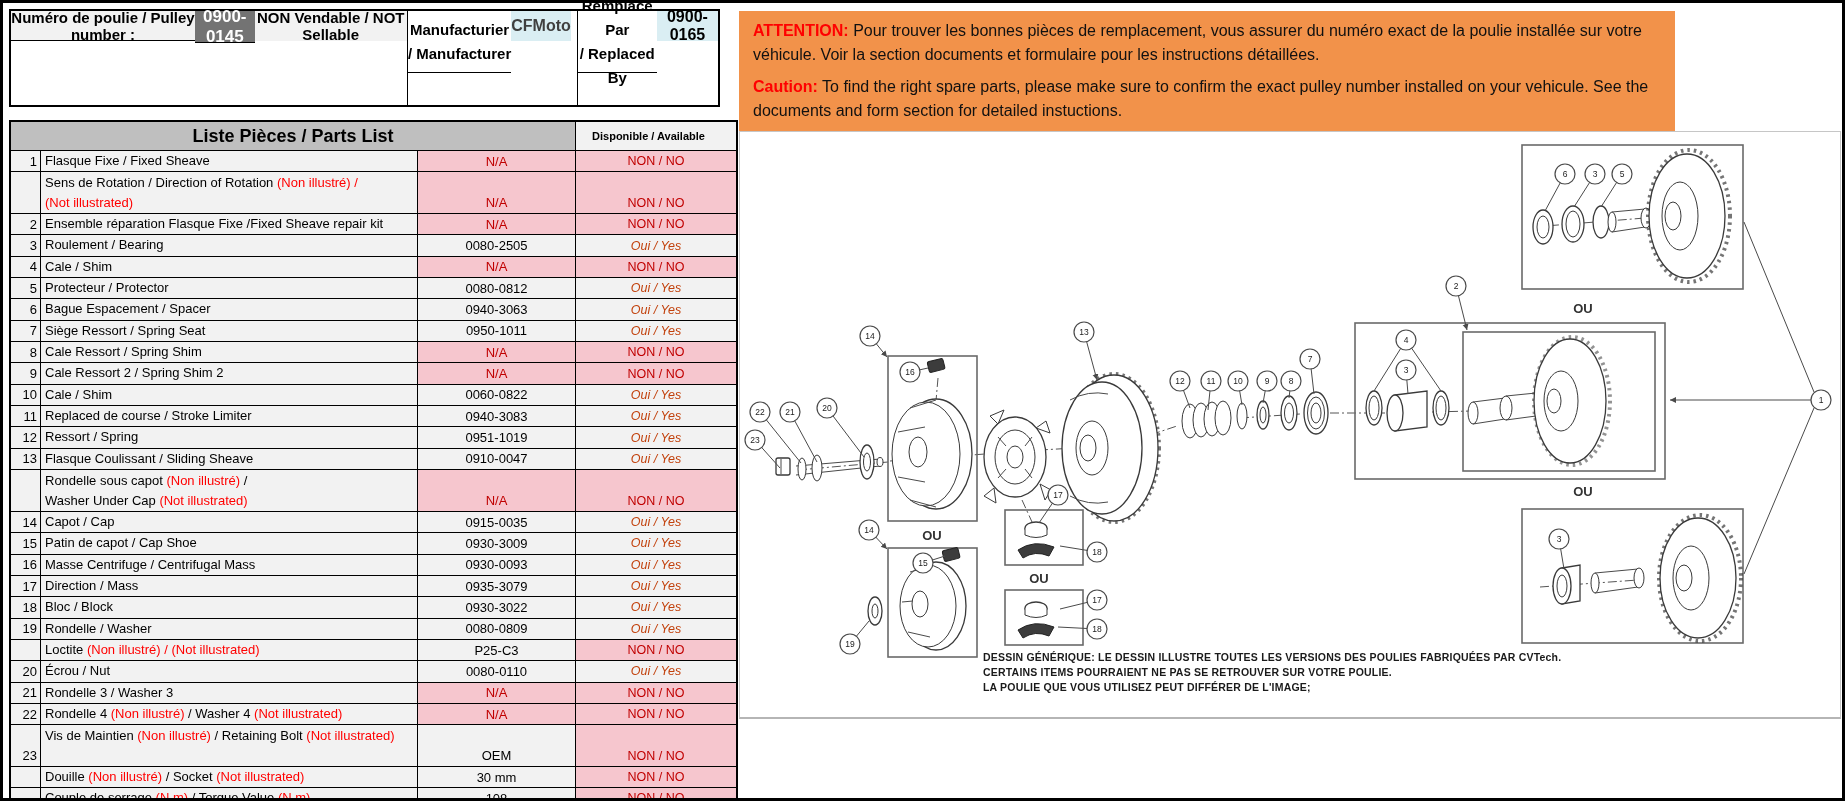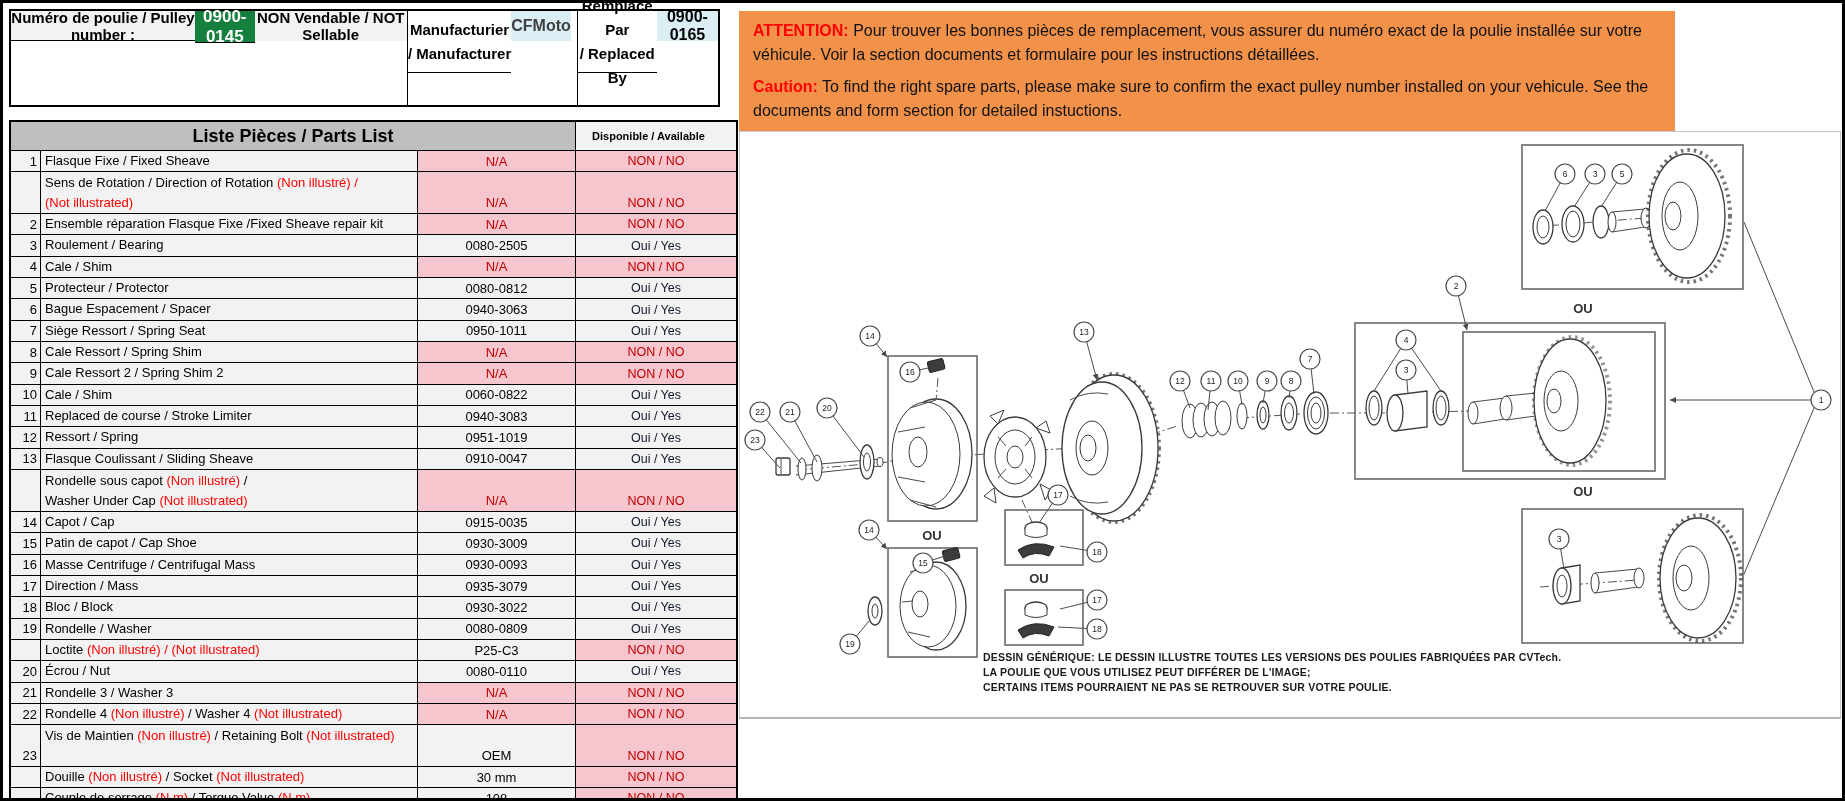--- a/index.html
+++ b/index.html
@@ -6,21 +6,21 @@
   #page{position:relative;width:1845px;height:801px;background:#fff;border:3px solid #000;box-sizing:border-box;overflow:hidden;}
 
   
   #hdr{position:absolute;left:6px;top:6px;width:707px;height:94px;border:2px solid #000;box-sizing:content-box;background:#fff;display:flex;}
   .hcol{display:flex;flex-direction:row;box-sizing:border-box;}
   #hcol1{width:407px;border-right:1px solid #000;}
   #hcol2{width:174px;border-right:1px solid #000;}
   #hcol3{width:144px;}
   .hcell{display:flex;align-items:center;justify-content:center;box-sizing:border-box;text-align:center;}
   .h-label{height:30px;background:#F2F2F2;font-weight:bold;font-size:15px;border-bottom:1px solid #000;}
-  .h-number{height:32px;background:#15803d;color:#fff;font-weight:bold;font-size:17px;border-bottom:1px solid #000;}
+  .h-number{height:32px;background:#737373;color:#fff;font-weight:bold;font-size:17px;border-bottom:1px solid #000;}
   .h-sell{height:30px;background:#F2F2F2;font-weight:bold;font-size:15px;}
   .h-2line{height:62px;background:#fff;font-weight:bold;font-size:15px;border-bottom:1px solid #000;flex-direction:column;line-height:1.6;}
   .h-val{height:30px;background:#DAEEF3;font-weight:bold;font-size:16px;}
   #mfg-value{color:#3F3F3F;}
 
   
   #attn{position:absolute;left:736px;top:8px;width:936px;height:120px;background:#F2924A;box-sizing:border-box;padding:8px 14px;font-size:16px;line-height:1.5;color:#111;}
   #attn p{margin:0 0 8px 0;}
   .attn-label{color:#FF0000;font-weight:bold;}
 
@@ -33,21 +33,21 @@
   .prow:last-child{border-bottom:none;}
   .prow.tall{height:40.7px;}
   .pcell{box-sizing:border-box;border-right:1px solid #000;display:flex;align-items:center;overflow:hidden;background:#F2F2F2;}
   .num{width:30px;justify-content:flex-end;padding-right:3px;font-size:13px;}
   .pname{width:377px;padding-left:4px;font-size:13px;line-height:19.5px;display:block;white-space:nowrap;}
   .tall .pname{white-space:normal;padding-top:1px;}
   .ppart{width:158px;justify-content:center;font-size:13px;}
   .pavail{width:160px;justify-content:center;font-size:12.5px;border-right:none;}
   .pcell.na{background:#F6C6CE;color:#C00000;}
   .pavail.no{background:#F6C6CE;color:#C00000;}
-  .pavail.yes{background:#F2F2F2;color:#0f172a;}
+  .pavail.yes{background:#F2F2F2;color:#c2410c;font-style:italic;}
   .tall .num,.tall .ppart,.tall .pavail{align-items:flex-end;padding-bottom:3px;}
   .red{color:#FF0000;}
 
   
   #diagram-panel{position:absolute;left:736px;top:128px;width:1102px;height:588px;box-sizing:border-box;background:#fff;border:1px solid #c6c6c6;border-bottom:2px solid #b5b5b5;}
   #diagram-note{position:absolute;left:243px;top:518px;width:660px;font-size:10.5px;font-weight:bold;line-height:15px;color:#1a1a1a;letter-spacing:.2px;}
   svg .ln{stroke:#4a4a4a;stroke-width:1;fill:none;}
   svg .shape{stroke:#3a3a3a;stroke-width:1.3;fill:#fff;}
   svg .shape-thin{stroke:#3a3a3a;stroke-width:1;fill:#fff;}
   svg .dark{fill:#3c3c3c;stroke:#222;stroke-width:1;}
@@ -588,18 +588,18 @@
         </g>
       <g id="ou-labels">
           <text x="843" y="181" class="ou">OU</text>
           <text x="843" y="364" class="ou">OU</text>
           <text x="192" y="408" class="ou">OU</text>
           <text x="299" y="451" class="ou">OU</text>
         </g>
     </svg>
     <div id="diagram-note">
         <div>DESSIN GÉNÉRIQUE: LE DESSIN ILLUSTRE TOUTES LES VERSIONS DES POULIES FABRIQUÉES PAR CVTech.</div>
+        <div>CERTAINS ITEMS POURRAIENT NE PAS SE RETROUVER SUR VOTRE POULIE.</div>
         <div>LA POULIE QUE VOUS UTILISEZ PEUT DIFFÉRER DE L'IMAGE;</div>
-        <div>CERTAINS ITEMS POURRAIENT NE PAS SE RETROUVER SUR VOTRE POULIE.</div>
       </div>
   </div>
 
 </div>
 
 </body></html>

